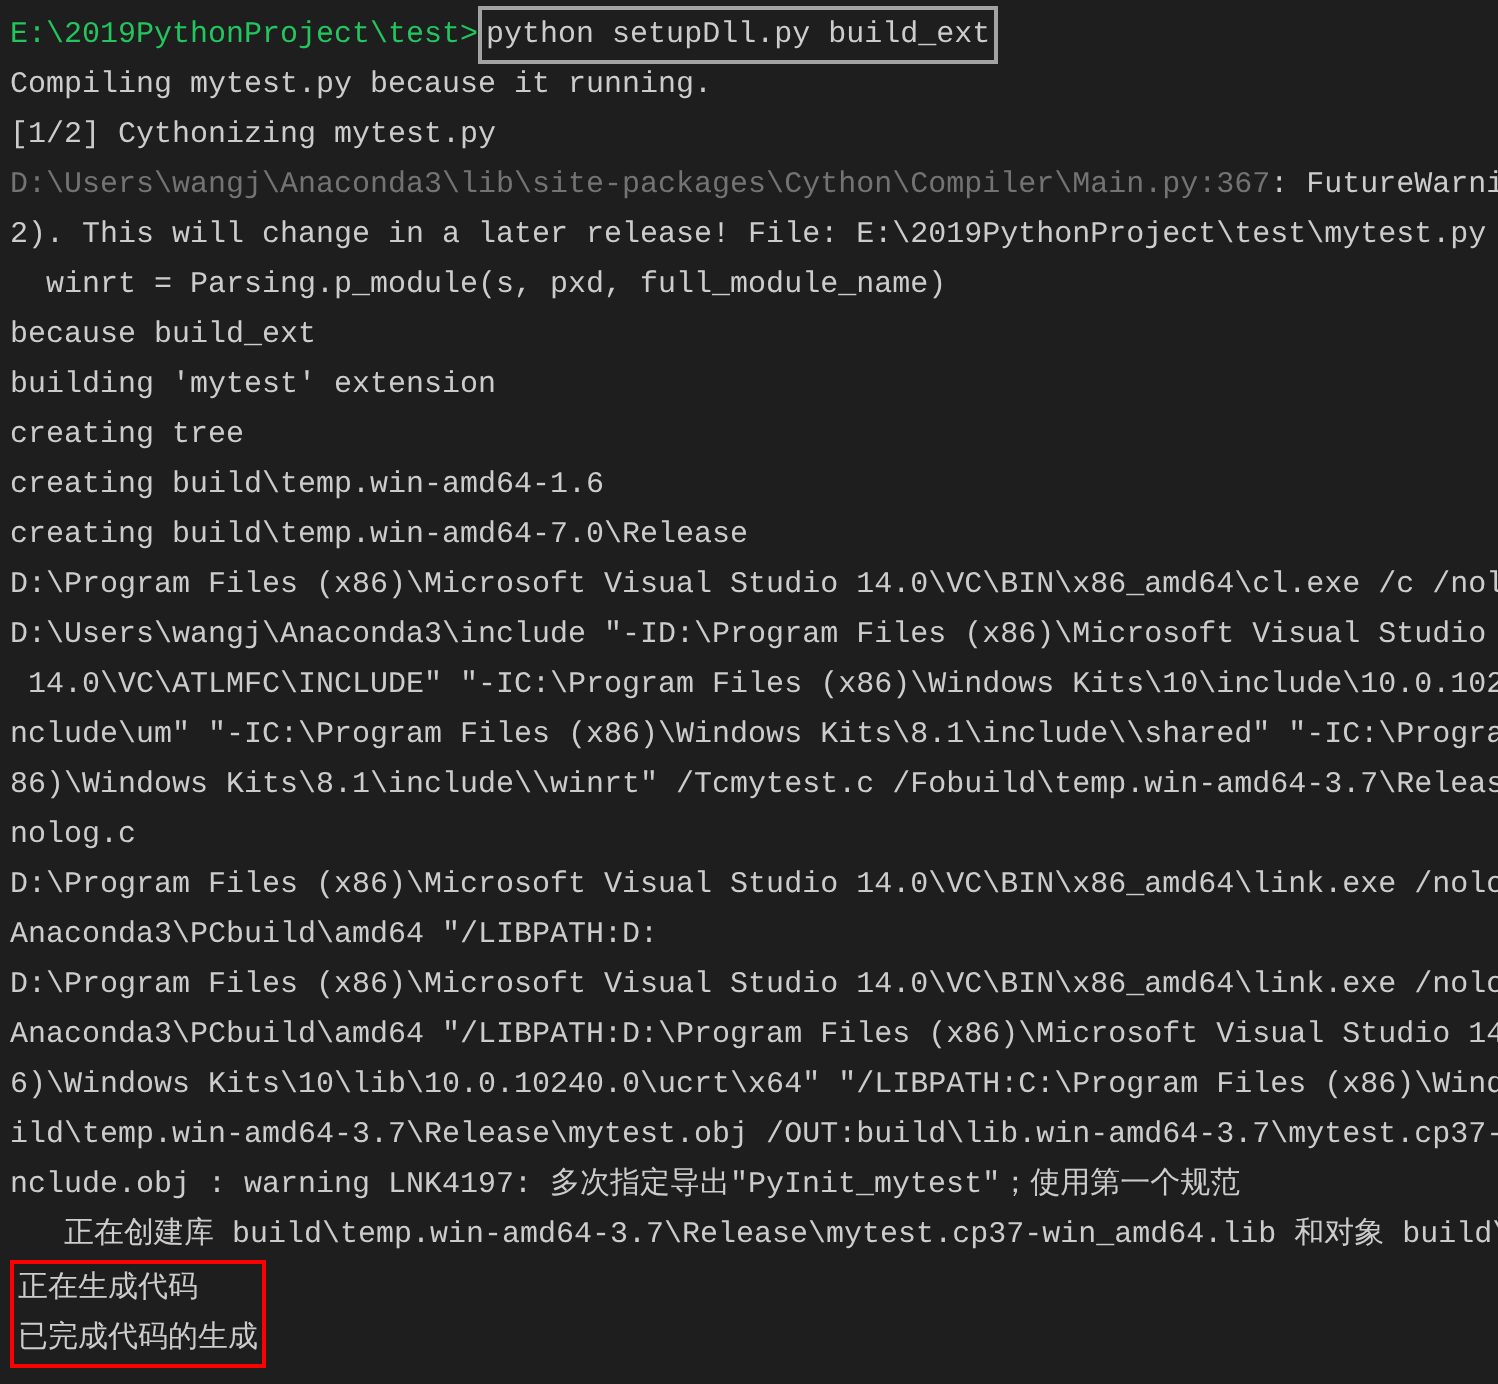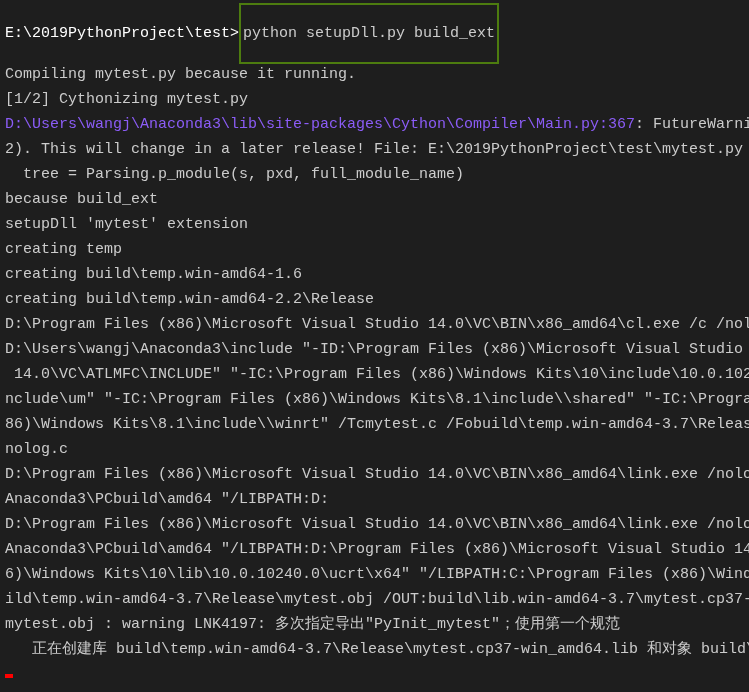--- a/index.html
+++ b/index.html
@@ -9,61 +9,63 @@
       font-size: 15px;
       line-height: 25px;
       color: #cccccc;
       padding: 5px 5px;
       width: 749px;
       height: 692px;
       overflow: hidden;
       white-space: nowrap;
     }
     .line { white-space: pre; }
-    .prompt { color: #ffffff; }
+    .prompt { color: #22c55e; }
     .highlight-red {
-      border: 2px solid #4d7c0f;
+      border: 2px solid #a3a3a3;
       display: inline-block;
-      padding: 16px 2px;
+      padding: 0 2px;
       margin: -2px 0;
     }
     .highlight-red-block {
       border: 2px solid #ff0000;
       display: inline-block;
       padding: 0 2px;
     }
-    .path-link { color: #8b5cf6; }
+    .path-link { color: #737373; }
   </style>
 </head>
 <body>
 
 
 
 <div class="line"><span class="prompt">E:\2019PythonProject\test&gt;</span><span class="highlight-red">python setupDll.py build_ext</span></div>
 <div class="line">Compiling mytest.py because it running.</div>
 <div class="line">[1/2] Cythonizing mytest.py</div>
 <div class="line"><span class="path-link">D:\Users\wangj\Anaconda3\lib\site-packages\Cython\Compiler\Main.py:367</span><span>: FutureWarning</span></div>
 <div class="line">2). This will change in a later release! File: E:\2019PythonProject\test\mytest.py</div>
-<div class="line">  tree = Parsing.p_module(s, pxd, full_module_name)</div>
+<div class="line">  winrt = Parsing.p_module(s, pxd, full_module_name)</div>
 <div class="line">because build_ext</div>
-<div class="line">setupDll 'mytest' extension</div>
-<div class="line">creating temp</div>
+<div class="line">building 'mytest' extension</div>
+<div class="line">creating tree</div>
 <div class="line">creating build\temp.win-amd64-1.6</div>
-<div class="line">creating build\temp.win-amd64-2.2\Release</div>
+<div class="line">creating build\temp.win-amd64-7.0\Release</div>
 <div class="line">D:\Program Files (x86)\Microsoft Visual Studio 14.0\VC\BIN\x86_amd64\cl.exe /c /nolog</div>
 <div class="line">D:\Users\wangj\Anaconda3\include "-ID:\Program Files (x86)\Microsoft Visual Studio 14</div>
 <div class="line"> 14.0\VC\ATLMFC\INCLUDE" "-IC:\Program Files (x86)\Windows Kits\10\include\10.0.10240</div>
 <div class="line">nclude\um" "-IC:\Program Files (x86)\Windows Kits\8.1\include\\shared" "-IC:\Program </div>
 <div class="line">86)\Windows Kits\8.1\include\\winrt" /Tcmytest.c /Fobuild\temp.win-amd64-3.7\Release\</div>
 <div class="line">nolog.c</div>
 <div class="line">D:\Program Files (x86)\Microsoft Visual Studio 14.0\VC\BIN\x86_amd64\link.exe /nologo</div>
 <div class="line">Anaconda3\PCbuild\amd64 "/LIBPATH:D:</div>
 <div class="line">D:\Program Files (x86)\Microsoft Visual Studio 14.0\VC\BIN\x86_amd64\link.exe /nologo</div>
 <div class="line">Anaconda3\PCbuild\amd64 "/LIBPATH:D:\Program Files (x86)\Microsoft Visual Studio 14.0</div>
 <div class="line">6)\Windows Kits\10\lib\10.0.10240.0\ucrt\x64" "/LIBPATH:C:\Program Files (x86)\Window</div>
 <div class="line">ild\temp.win-amd64-3.7\Release\mytest.obj /OUT:build\lib.win-amd64-3.7\mytest.cp37-wi</div>
-<div class="line">mytest.obj : warning LNK4197: 多次指定导出"PyInit_mytest"；使用第一个规范</div>
+<div class="line">nclude.obj : warning LNK4197: 多次指定导出"PyInit_mytest"；使用第一个规范</div>
 <div class="line">   正在创建库 build\temp.win-amd64-3.7\Release\mytest.cp37-win_amd64.lib 和对象 build\</div>
 <div class="highlight-red-block">
+  <div class="line">正在生成代码</div>
+  <div class="line">已完成代码的生成</div>
 </div>
 
 
 
 
 </body></html>

